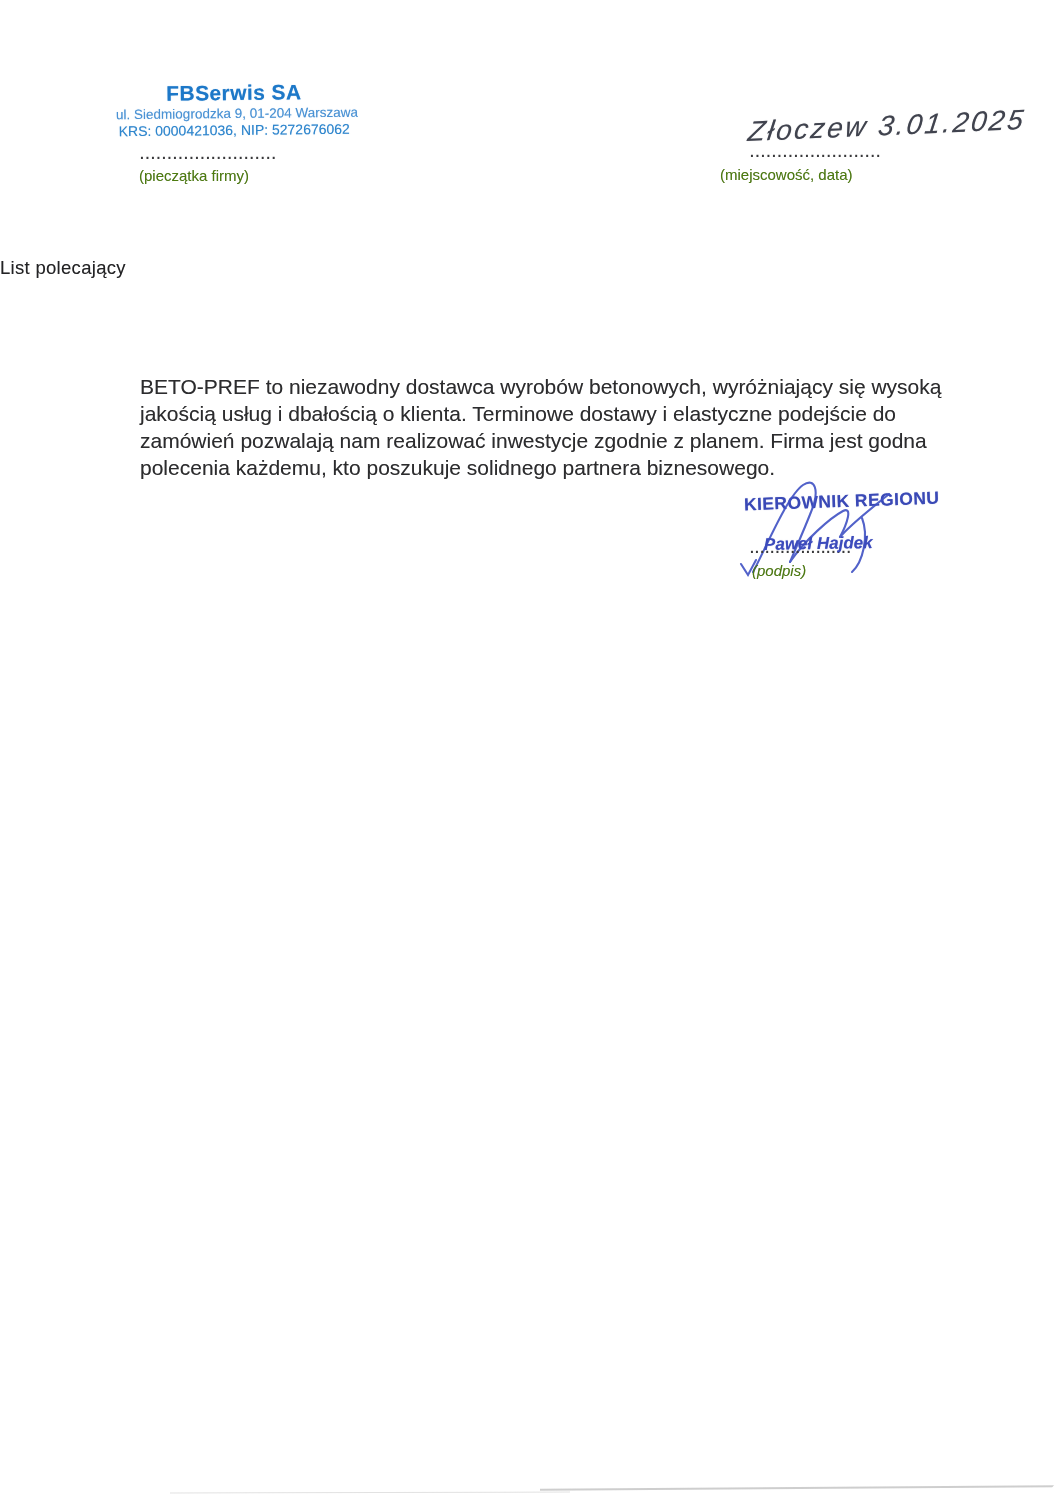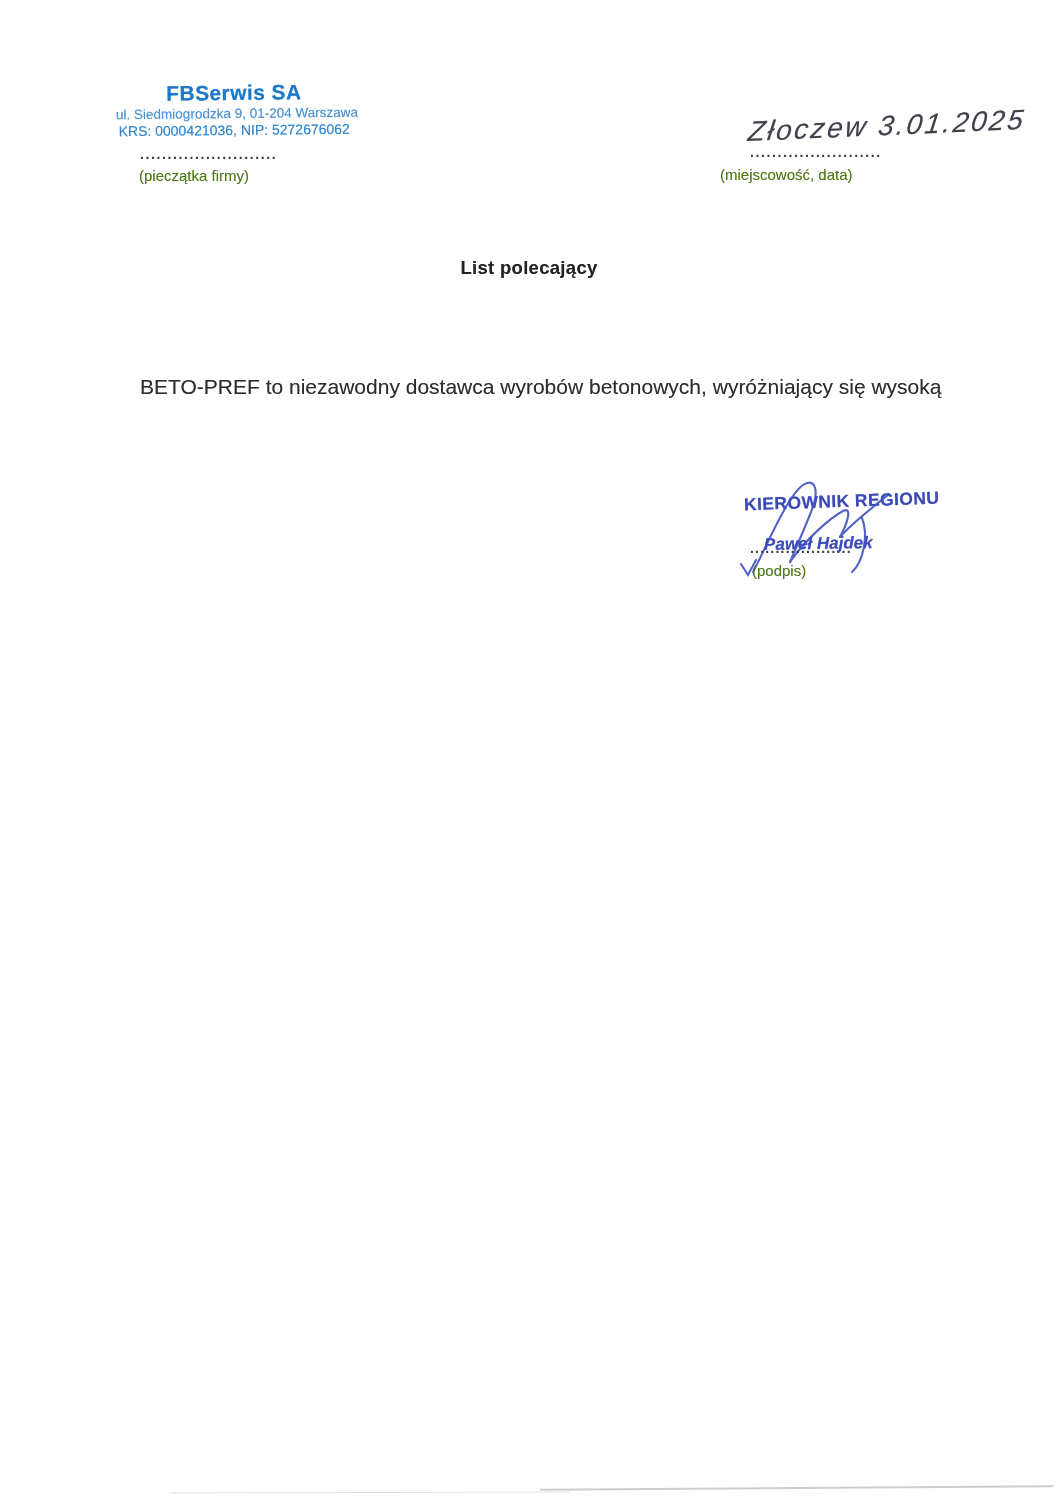--- a/index.html
+++ b/index.html
@@ -76,23 +76,23 @@
     text-shadow: 0 0 0.7px rgba(64,67,78,0.45);
   }
   .date-dots  { left: 750px; top: 144px; }
   .date-label { left: 720px; top: 166px; }
 
   
   .doc-title {
     position: absolute;
     left: 0; top: 257px;
     width: 100%;
-    text-align: center;
+    text-align: left;
     font-size: 18.5px;
-    font-weight: bold;
+    font-weight: normal;
     letter-spacing: 0.3px;
     color: #232325;
   }
 
   
   .body-text {
     position: absolute;
     left: 140px; top: 373px;
     font-size: 21px;
     line-height: 27px;
@@ -117,21 +117,21 @@
     position: absolute;
     left: 764px; top: 534px;
     font-size: 17px;
     font-weight: bold;
     font-style: italic;
     color: #3c4bbc;
     transform: rotate(-1deg);
     white-space: nowrap;
     text-shadow: 0 0 0.8px rgba(60,75,188,0.5);
   }
-  .sig-label { left: 752px; top: 562px; }
+  .sig-label { left: 752px; top: 562px; font-style: italic; }
 
   .signature-flourish {
     position: absolute;
     left: 733px; top: 478px;
     width: 195px; height: 102px;
     pointer-events: none;
   }
 
   
   .scan-line-1 {
@@ -166,20 +166,23 @@
   <div class="field-label stamp-label soft">(pieczątka firmy)</div>
 
   <div class="handwritten-date">Złoczew 3.01.2025</div>
   <div class="dotted-line date-dots">........................</div>
   <div class="field-label date-label soft">(miejscowość, data)</div>
 
   <div class="doc-title soft">List polecający</div>
 
   <div class="body-text soft">
     <div class="line">BETO-PREF to niezawodny dostawca wyrobów betonowych, wyróżniający się wysoką</div>
+    <div class="line">jakością usług i dbałością o klienta. Terminowe dostawy i elastyczne podejście do</div>
+    <div class="line">zamówień pozwalają nam realizować inwestycje zgodnie z planem. Firma jest godna</div>
+    <div class="line">polecenia każdemu, kto poszukuje solidnego partnera biznesowego.</div>
   </div>
 
   <div class="role-stamp">KIEROWNIK REGIONU</div>
 
   <svg class="signature-flourish" viewBox="0 0 195 102" xmlns="http://www.w3.org/2000/svg" aria-hidden="true">
     <g fill="none" stroke="#4052c4" stroke-width="2.1" stroke-linecap="round" opacity="0.9">
       <path d="M20,94 C32,72 54,18 70,7 C82,-1 87,12 78,34 C71,52 62,72 57,84"></path>
       <path d="M57,84 C72,62 97,40 110,33 C120,28 114,46 107,59"></path>
       <path d="M107,59 C120,44 143,27 156,16"></path>
       <path d="M129,40 C136,58 130,84 119,94"></path>

